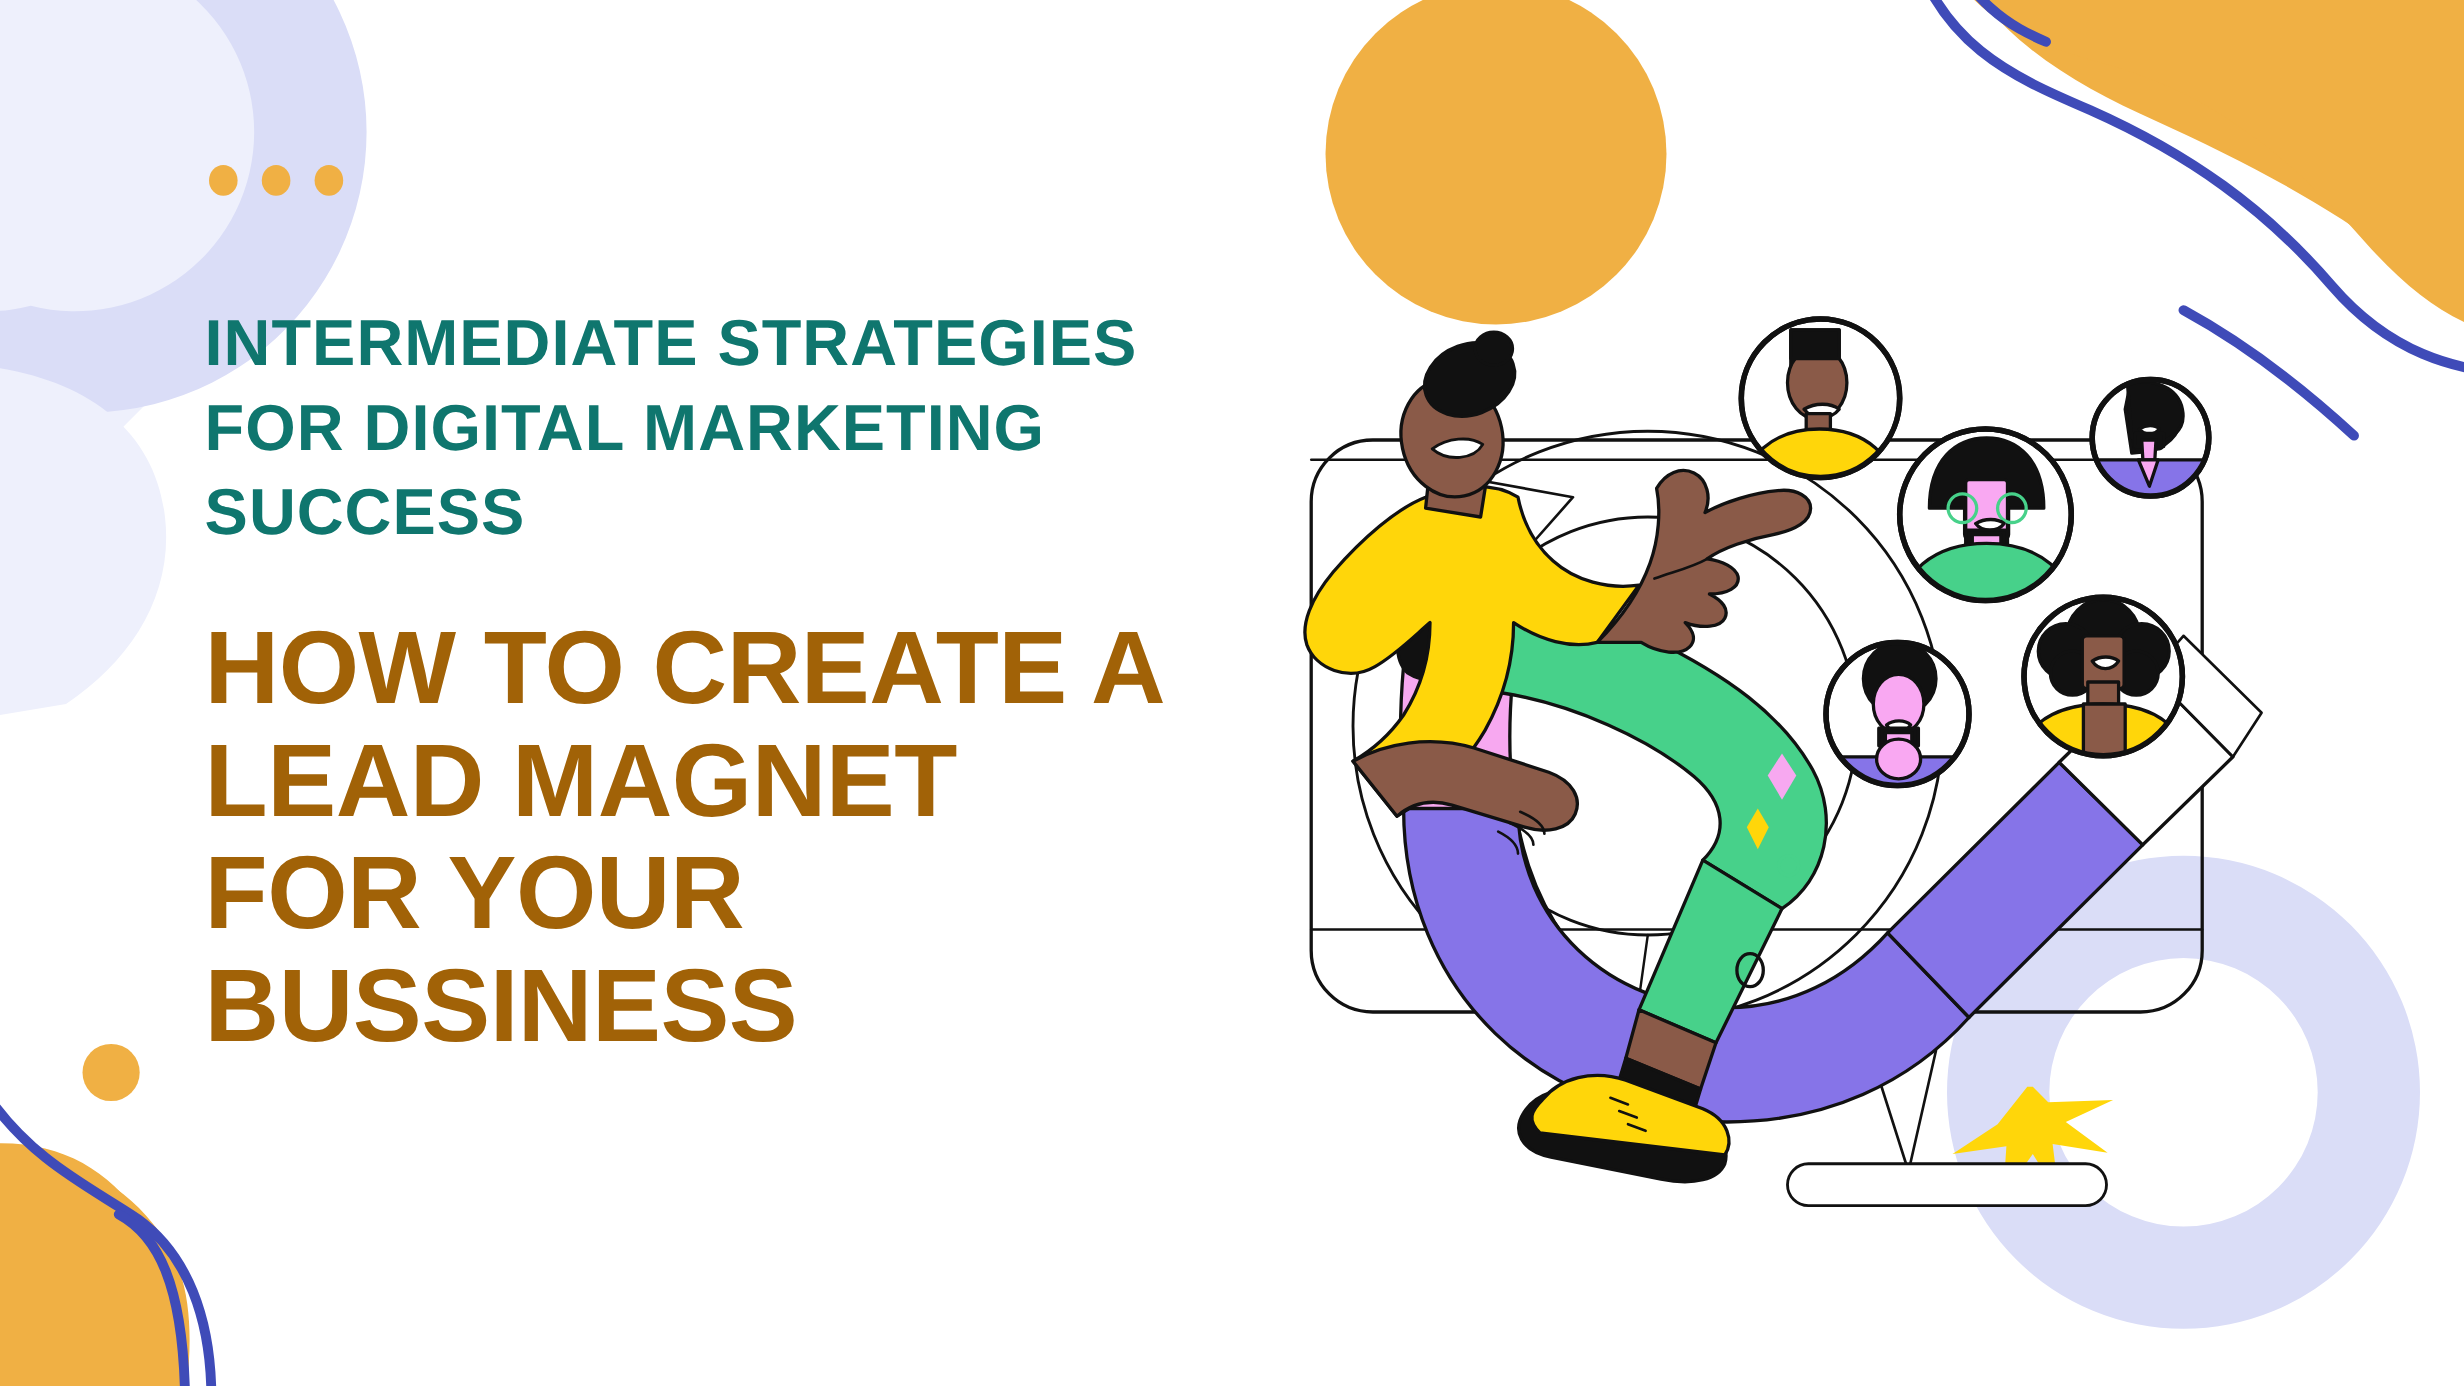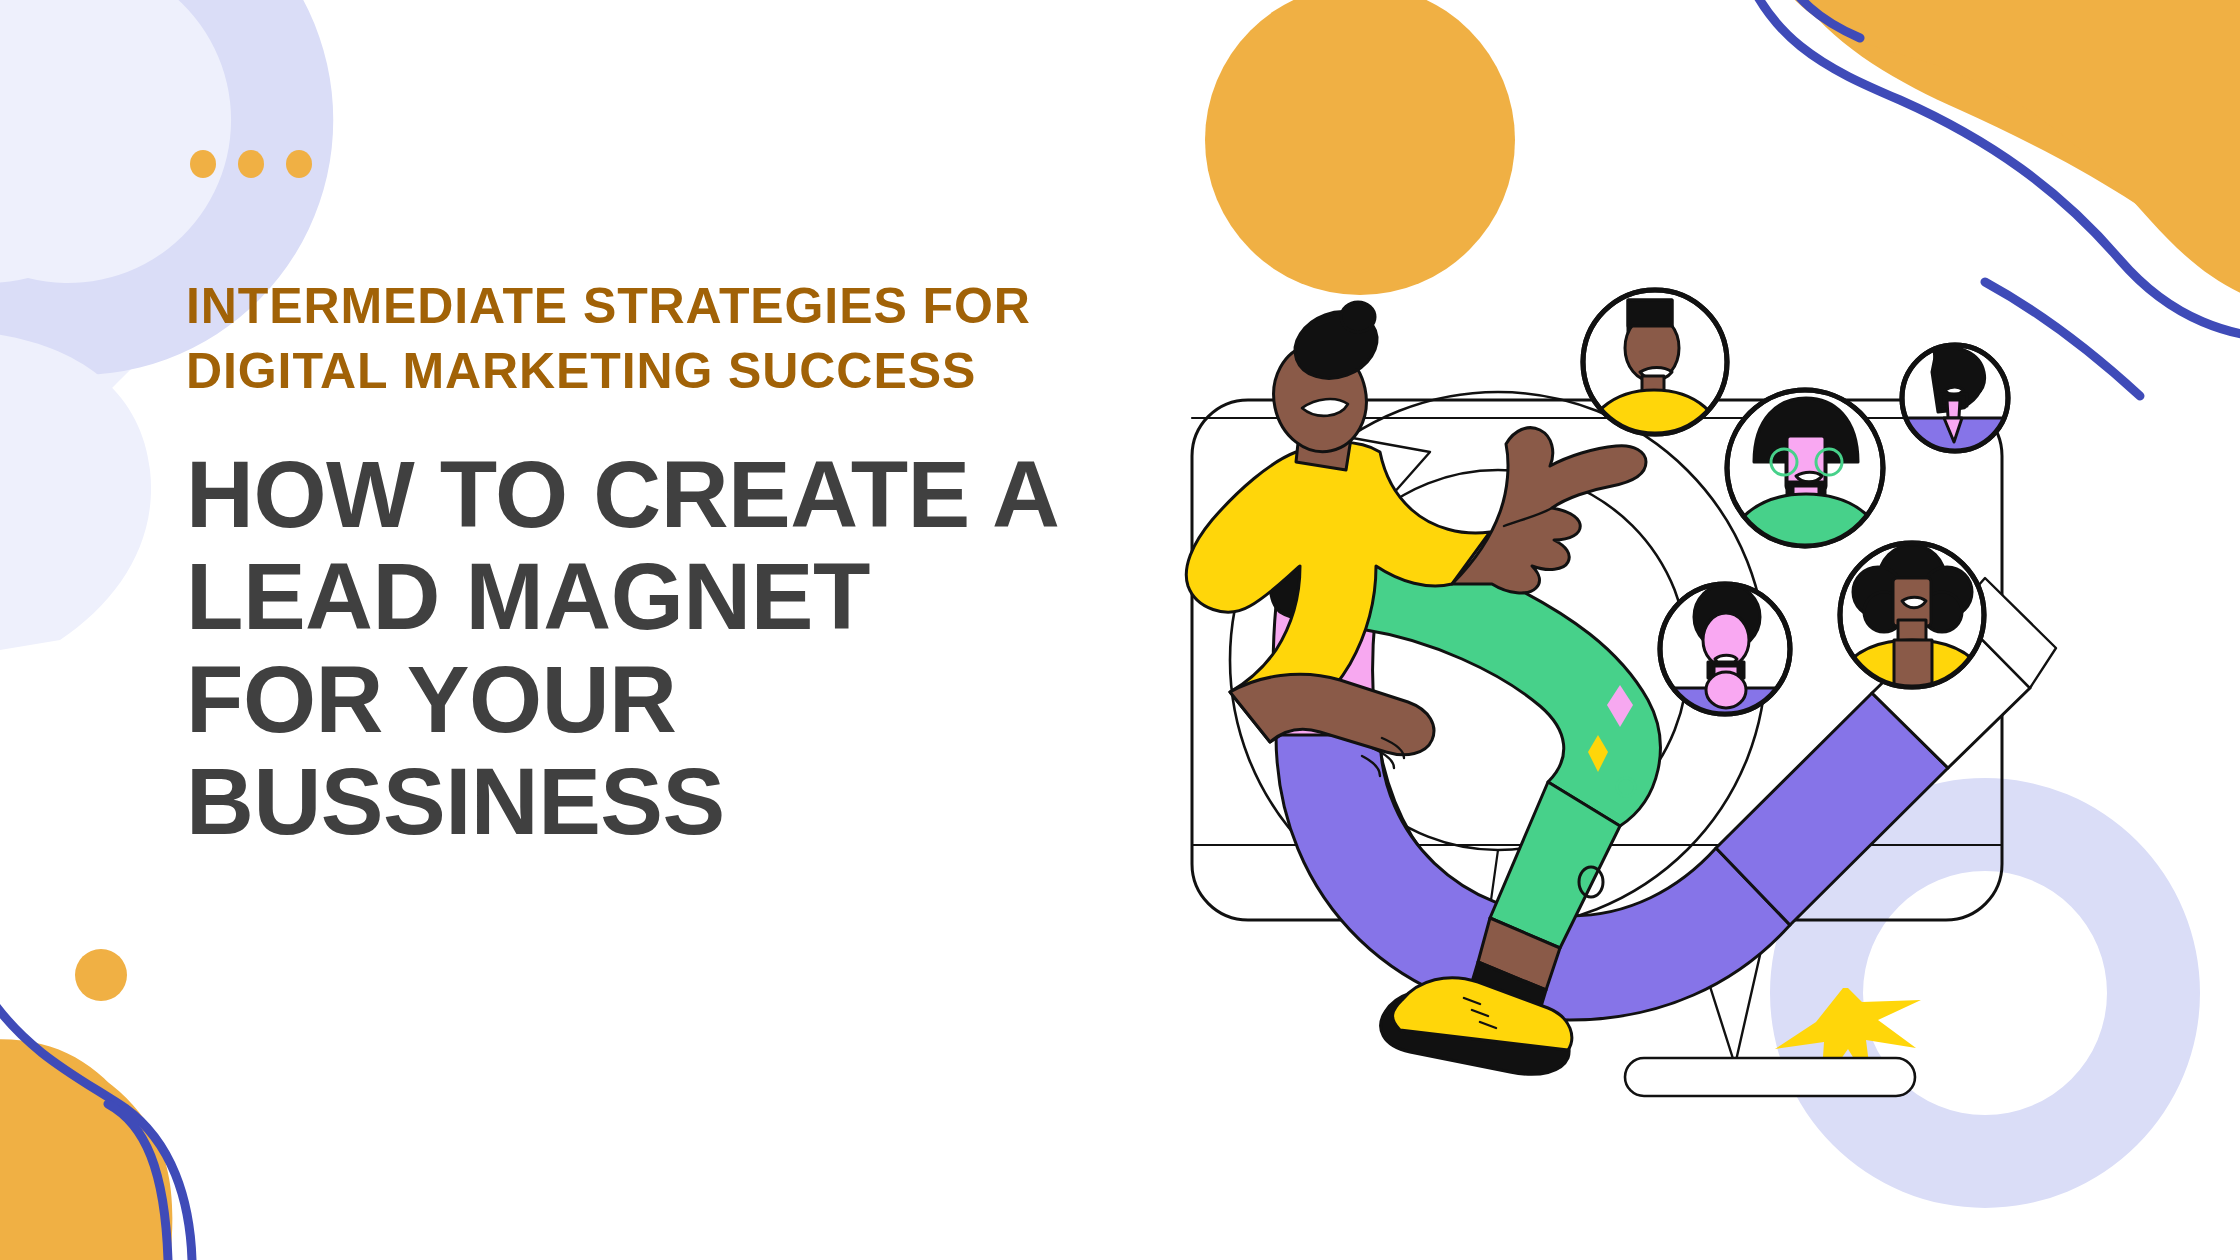--- a/index.html
+++ b/index.html
@@ -26,35 +26,35 @@
   }
   #dots-row {
     display:flex; gap:22px;
     margin-bottom:96px; margin-left:4px;
   }
   .dot {
     width:26px; height:28px; border-radius:50%;
     background:#F0B044;
   }
   #eyebrow {
-    font-size:50px;
+    font-size:59px;
     font-weight:700;
     letter-spacing:0.9px;
     line-height:1.30;
-    color:#a16207;
+    color:#0f766e;
     text-transform:uppercase;
     max-width:880px;
-    margin-bottom:40px;
+    margin-bottom:52px;
   }
   #headline {
     font-size:94px;
     font-weight:700;
     letter-spacing:-0.5px;
     line-height:1.09;
-    color:#404040;
+    color:#a16207;
     text-transform:uppercase;
     max-width:880px;
   }
 </style>
 </head>
 <body>
 
 <div id="canvas">
 
   <svg id="bg-decor" class="layer" viewBox="0 0 2240 1260">

